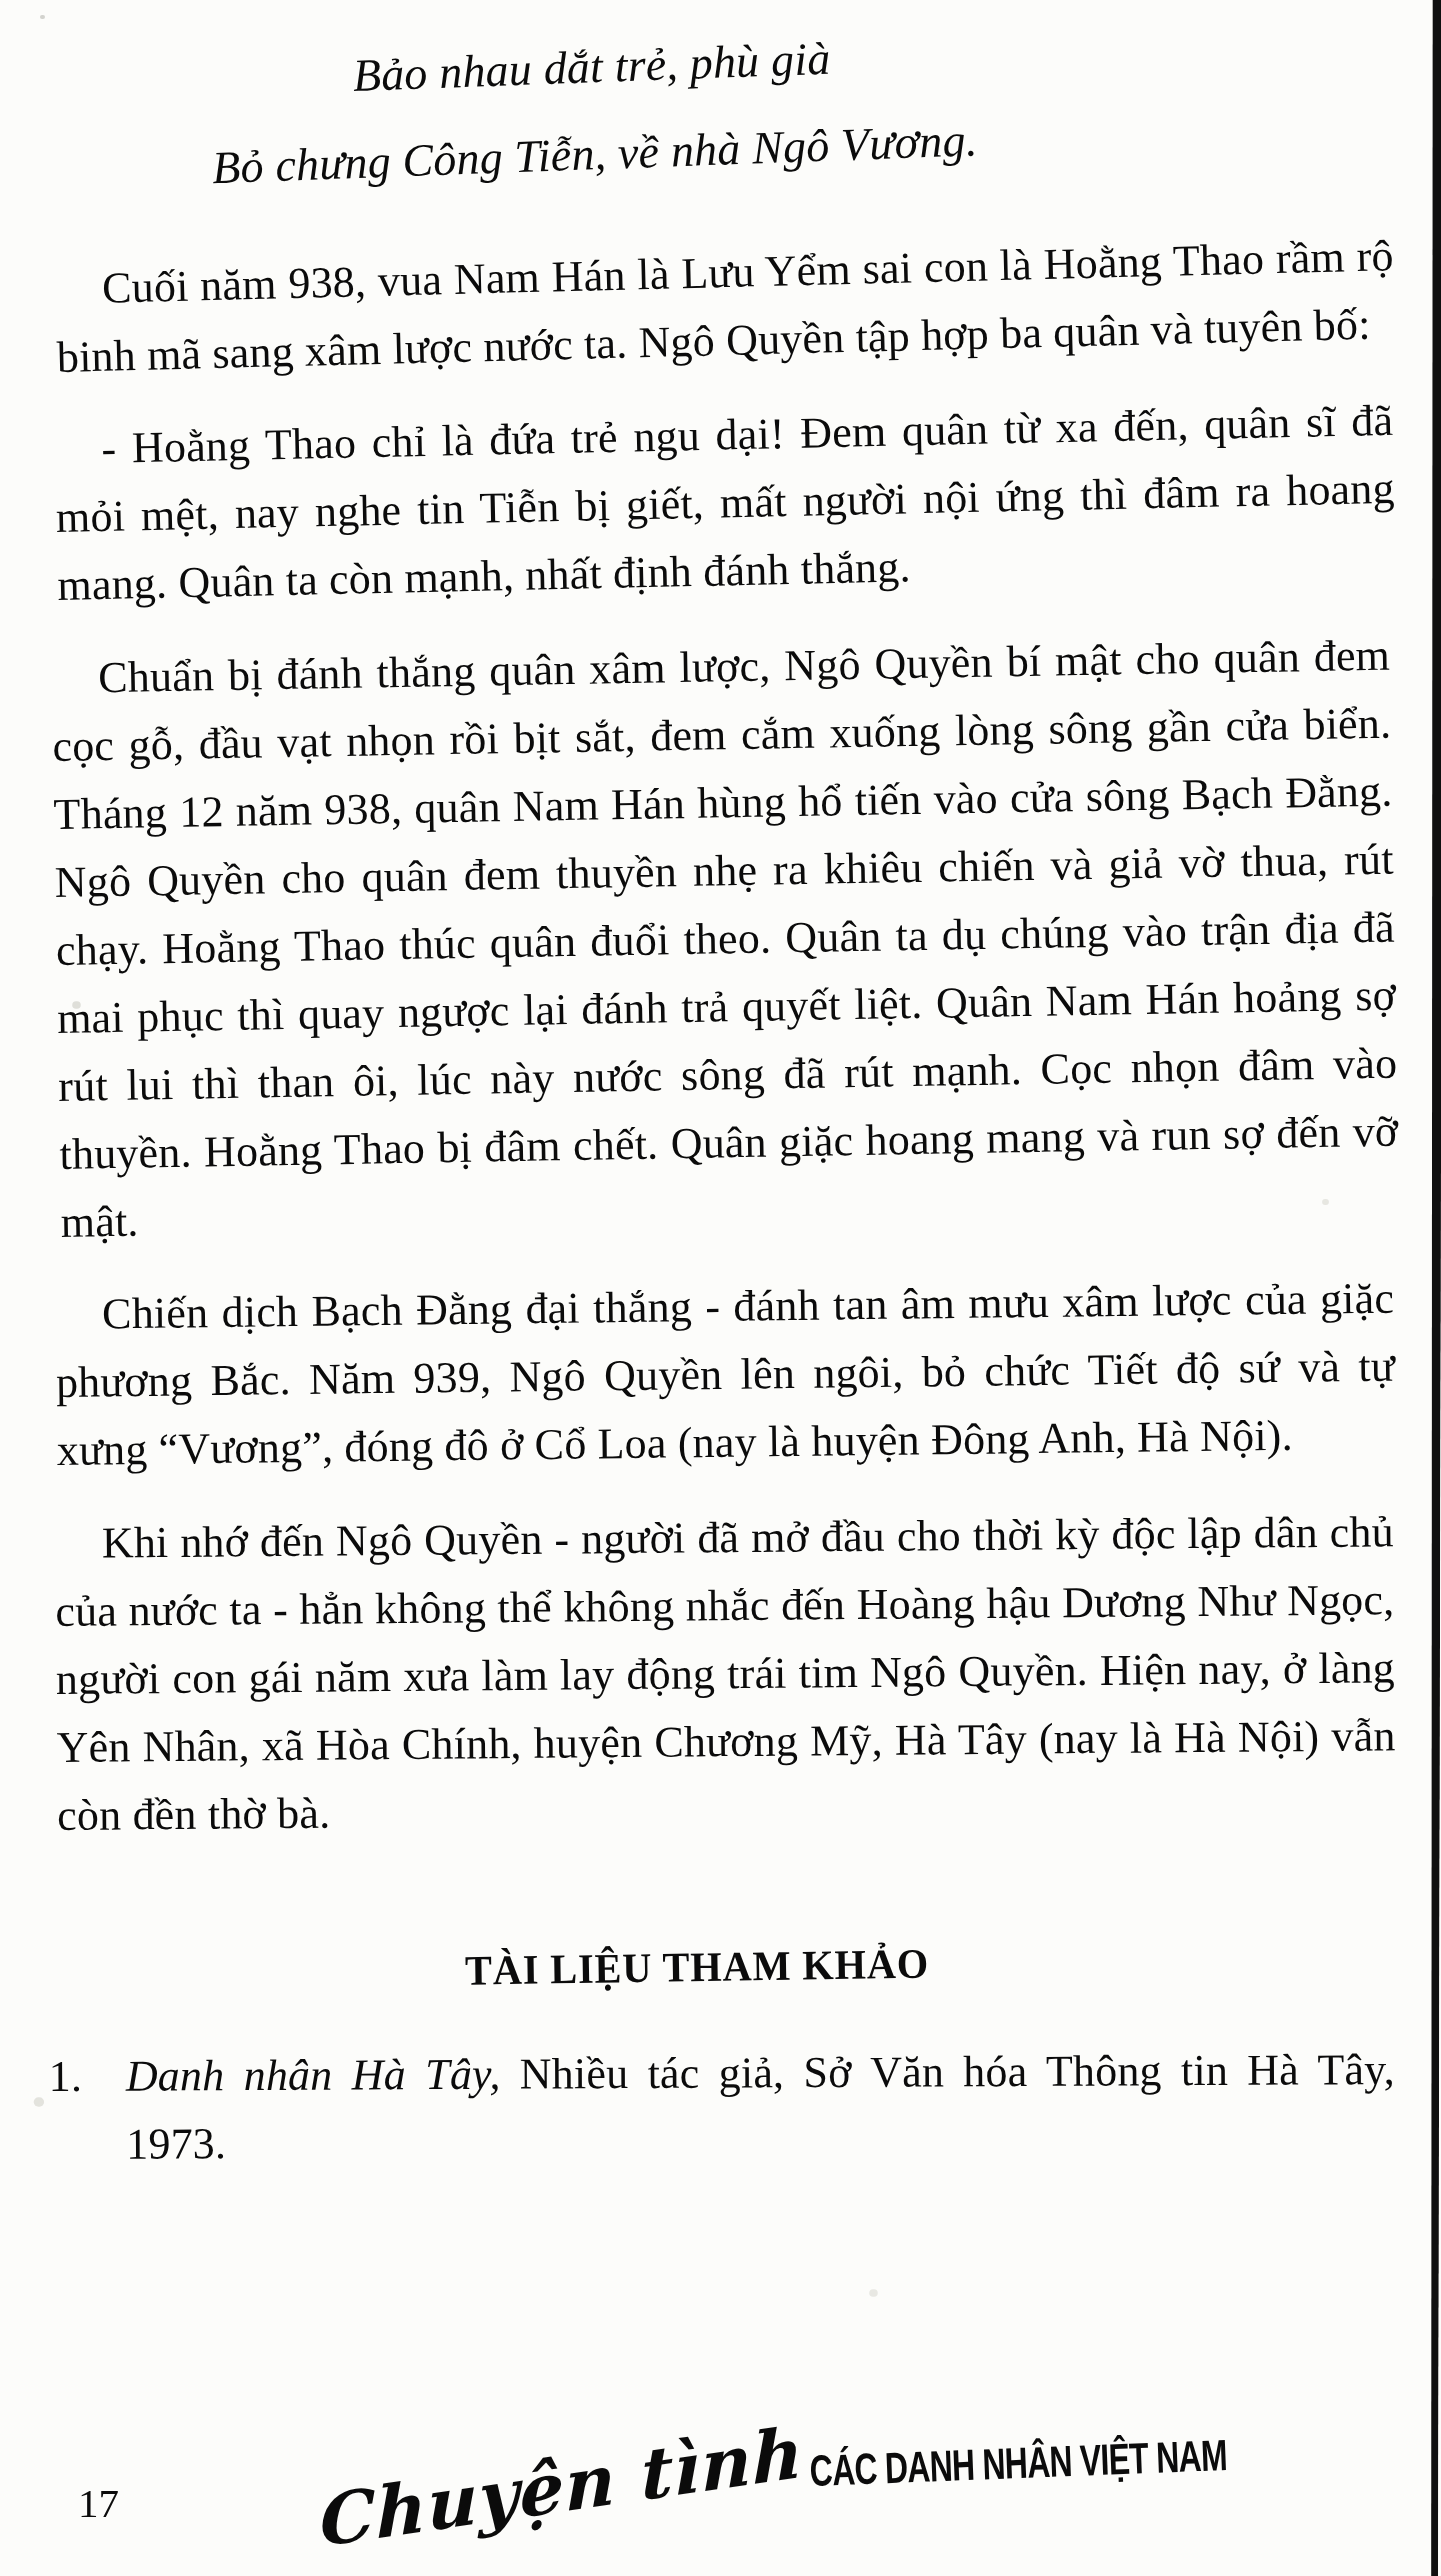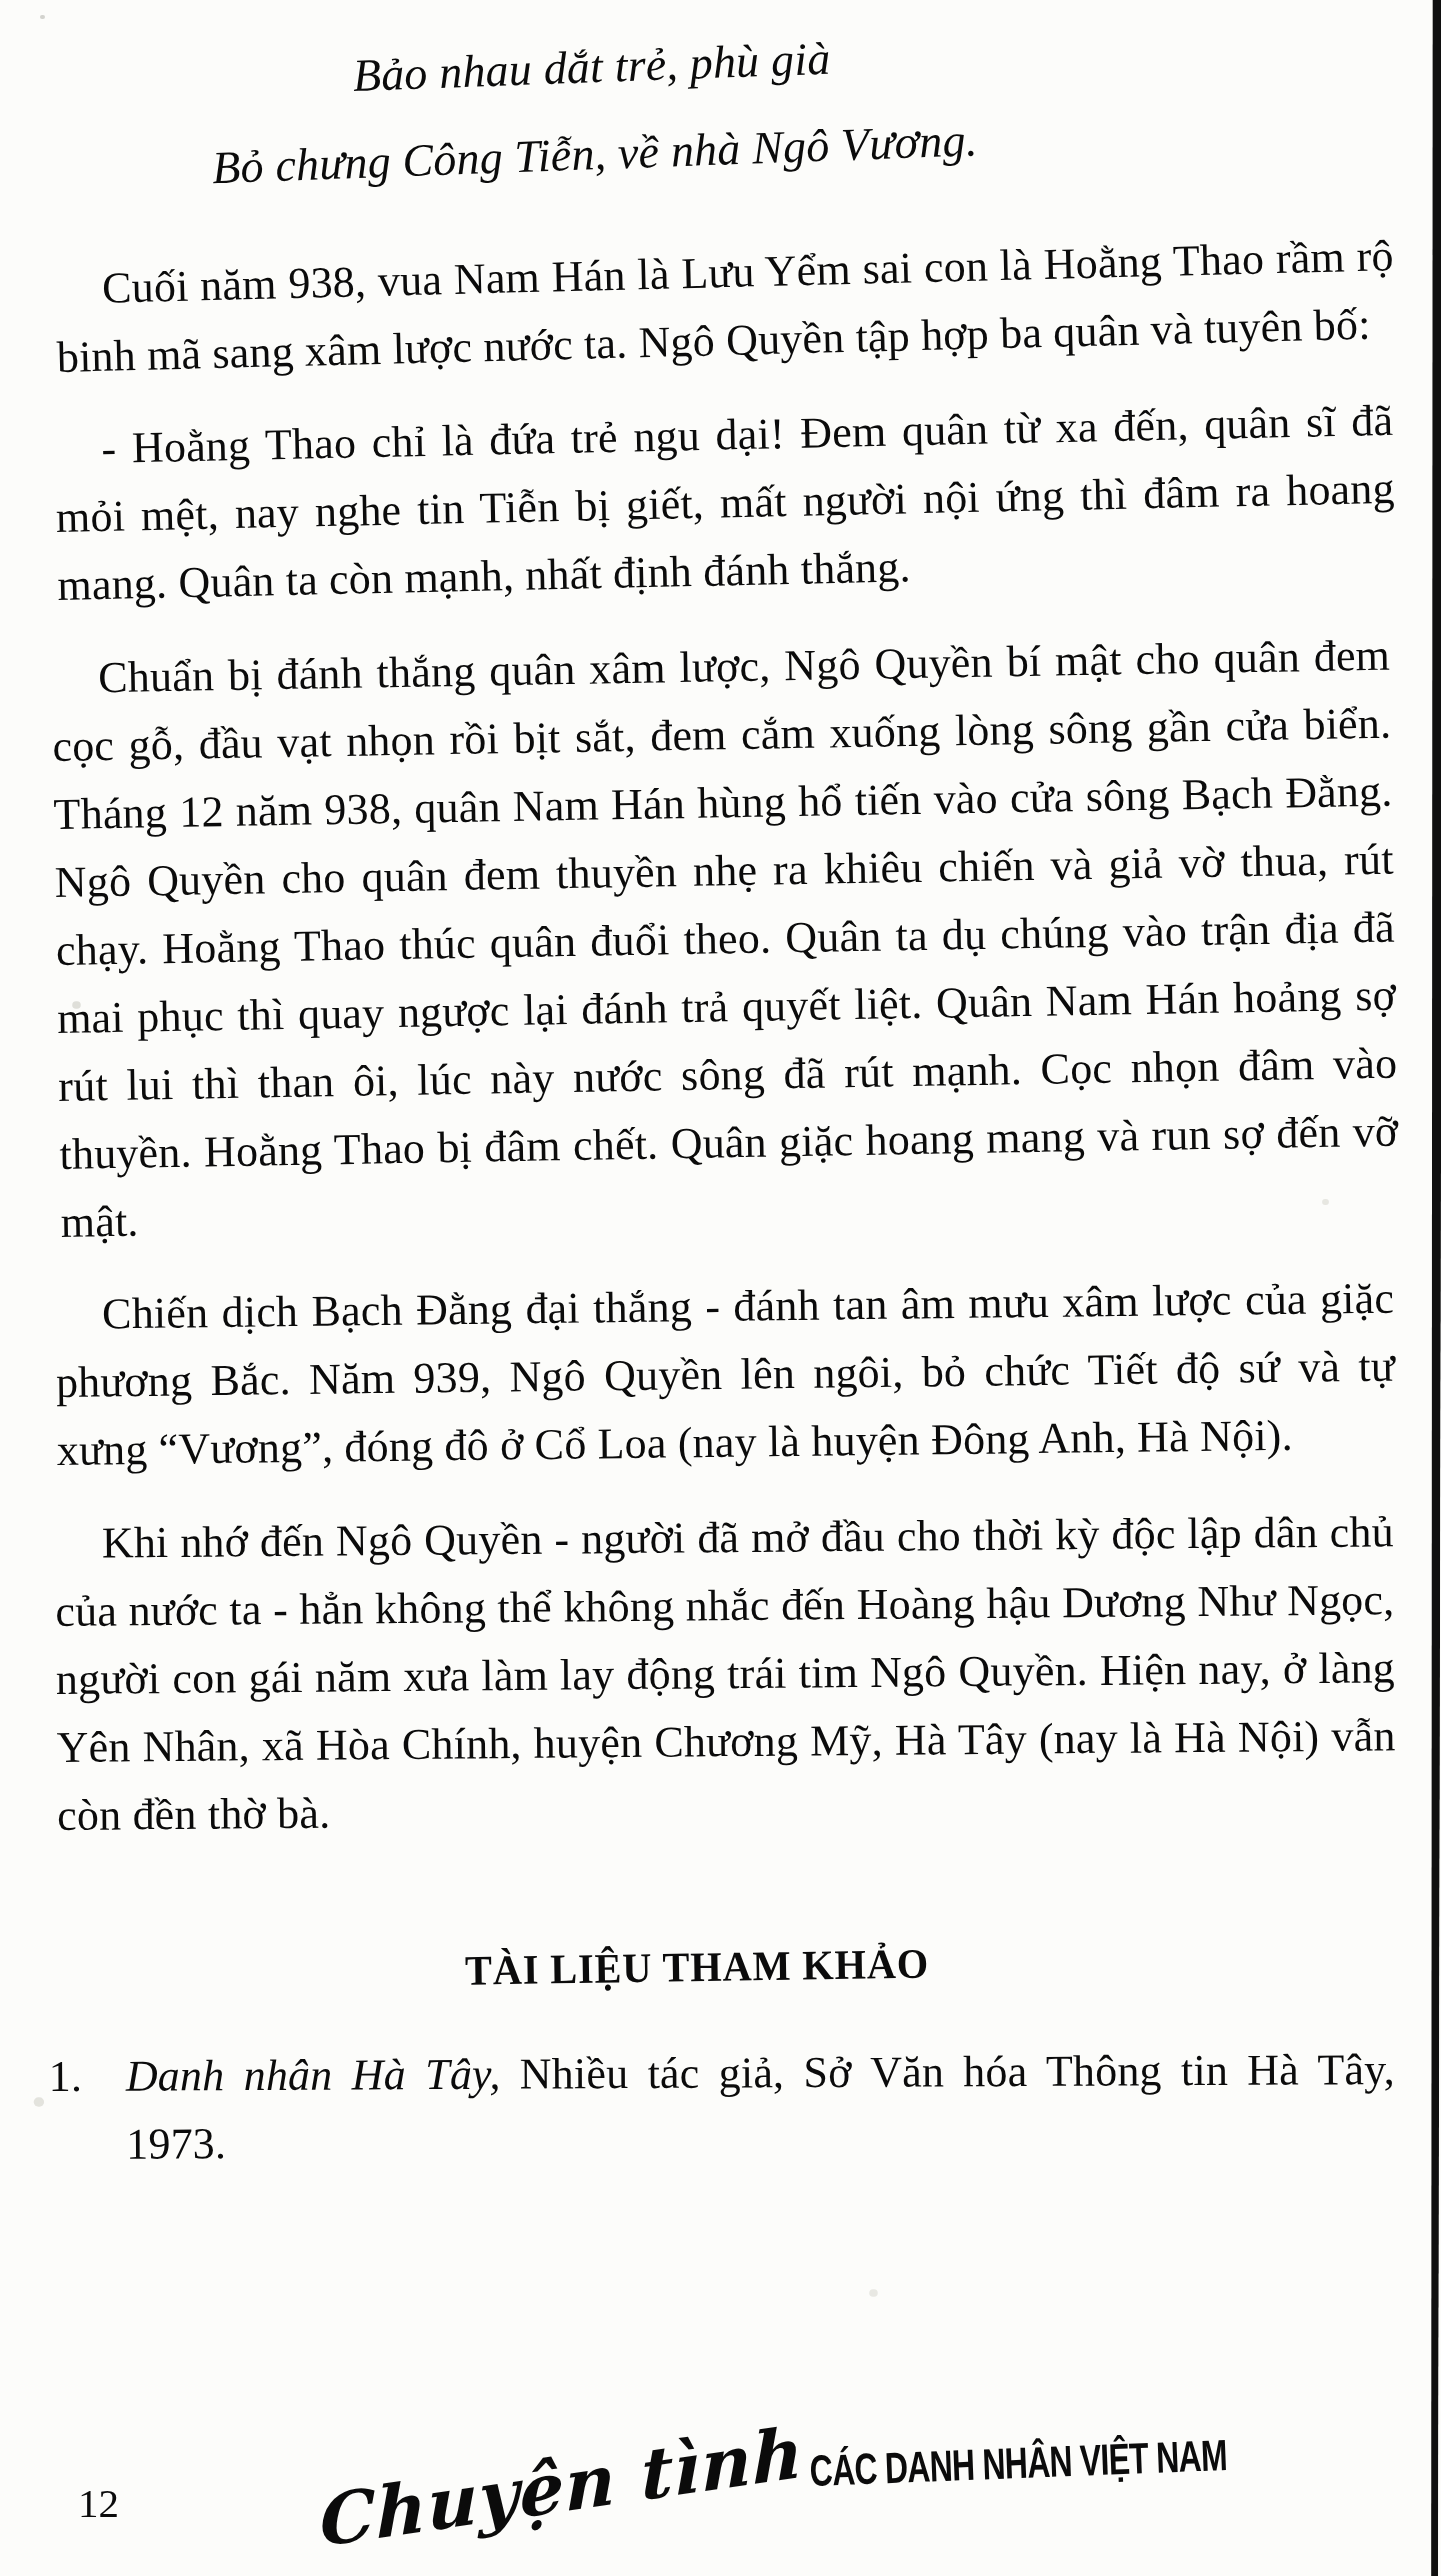--- a/index.html
+++ b/index.html
@@ -164,21 +164,21 @@
 
     <div class="ref-list sk6">
       <div class="ref-item">
         <span class="ref-number">1.</span><span class="ref-title">Danh nhân Hà Tây,</span><span> Nhiều tác giả, Sở Văn hóa Thông tin Hà Tây, 1973.</span>
       </div>
     </div>
 
   </div>
 
   <div class="footer">
-    <span class="page-number">12</span>
+    <span class="page-number">17</span>
     <span class="series-logo">
       <span class="series-script">Chuyện tình</span>
       <span class="series-caps">CÁC DANH NHÂN VIỆT NAM</span>
     </span>
   </div>
 
   <div class="scan-bar"></div>
 </div>
 
 

